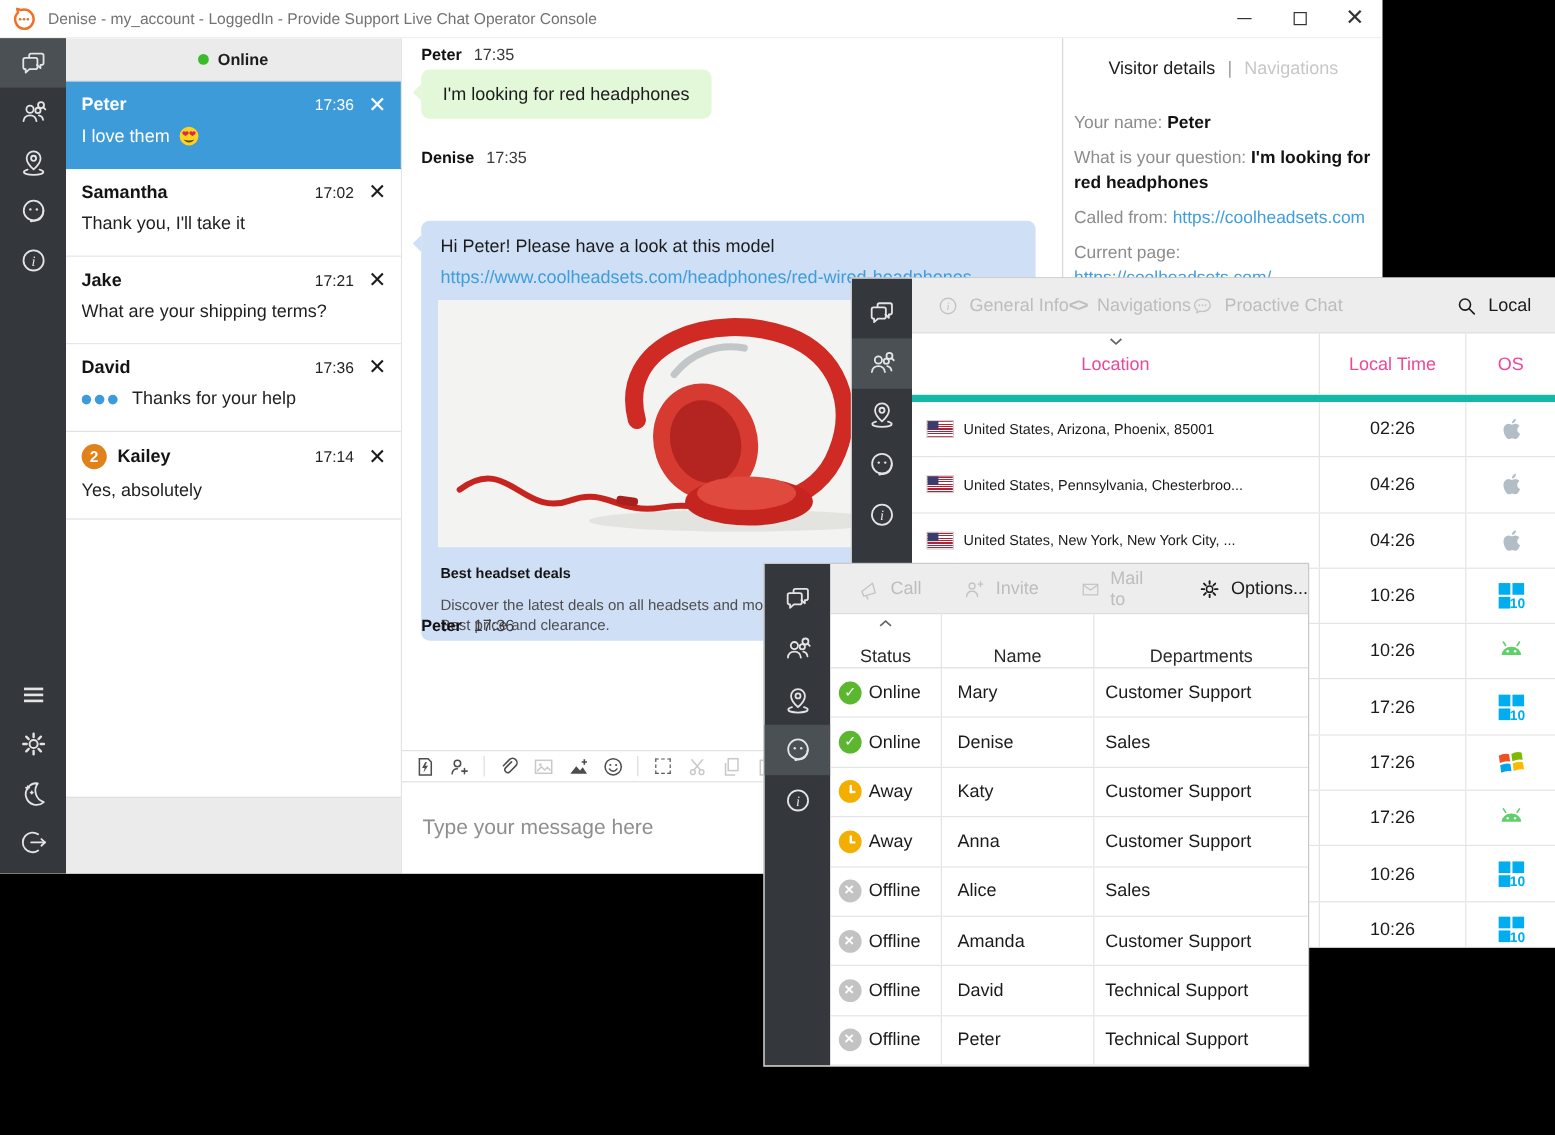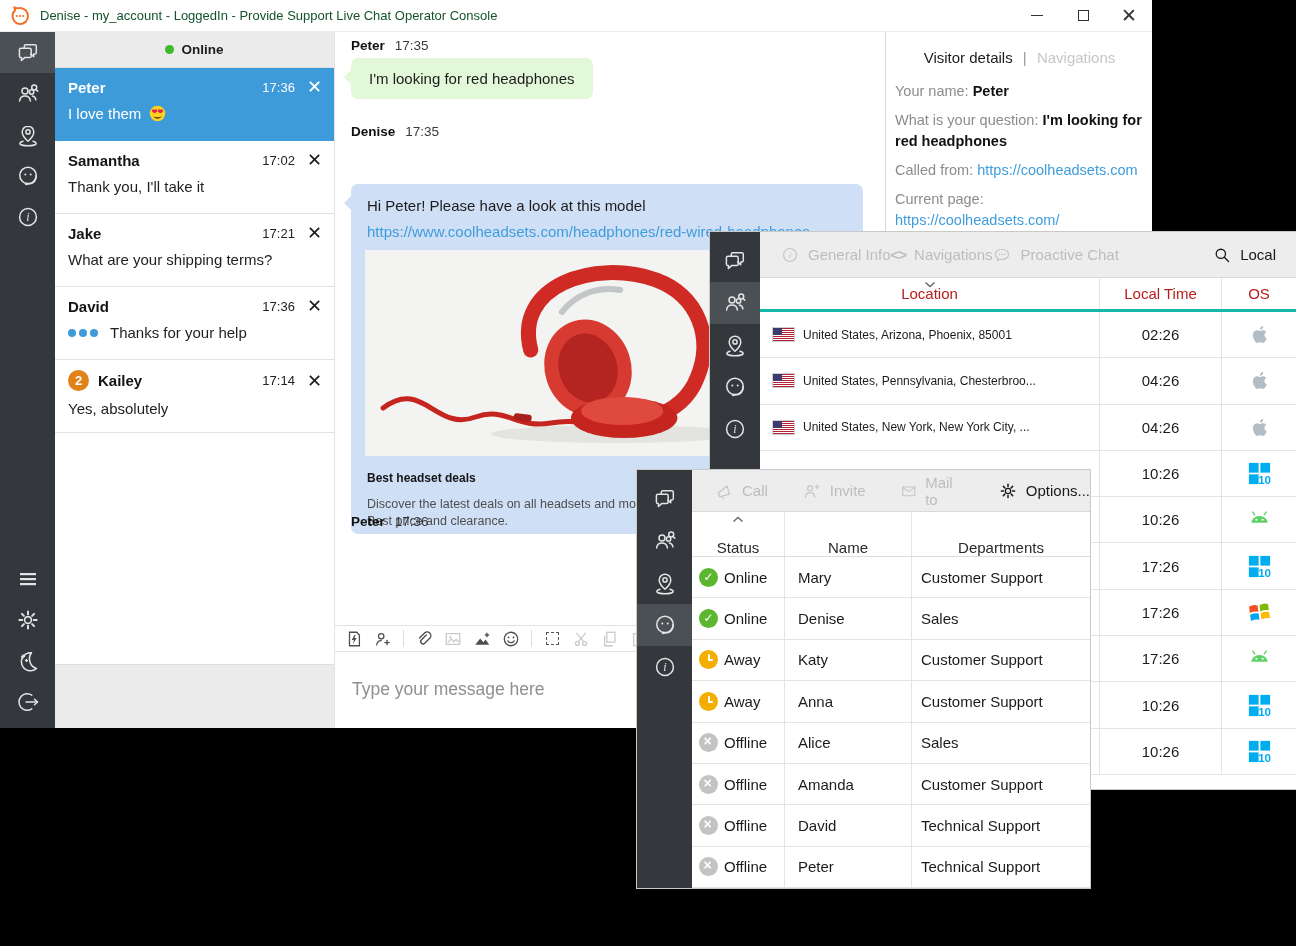--- a/index.html
+++ b/index.html
@@ -6,21 +6,21 @@
   html,body{width:1296px;height:946px;background:#000;overflow:hidden;
     font-family:"Liberation Sans","DejaVu Sans",sans-serif;}
   .win{position:absolute;background:#fff;overflow:hidden}
   #main-window{left:0;top:0;width:1152px;height:728px;z-index:1}
   #visitors-window{left:710px;top:232px;width:586px;height:557px;z-index:2;box-shadow:0 0 0 1px #c9c9c9}
   #operators-window{left:637px;top:470px;width:453px;height:418px;z-index:3;box-shadow:0 0 0 1px #c9c9c9}
 
   
   .titlebar{position:absolute;left:0;top:0;right:0;height:32px;background:#fff;display:flex;align-items:center;border-bottom:1px solid #ededed}
   .tb-logo{width:22px;height:22px;margin-left:9px}
-  .tb-title{font-size:13px;color:#14532d;margin-left:9px;white-space:nowrap}
+  .tb-title{font-size:13px;color:#737373;margin-left:9px;white-space:nowrap}
   .tb-controls{margin-left:auto;display:flex;height:100%}
   .tb-btn{width:46px;height:100%;display:flex;align-items:center;justify-content:center;color:#333;cursor:default}
   .glyph-min{width:12px;height:1.6px;background:#333;display:block}
   .glyph-max{width:11px;height:11px;border:1.4px solid #333;display:block}
   .glyph-close{font-size:19px;line-height:1;color:#333;font-weight:400}
 
   
   .rail{position:absolute;background:#34383c;display:flex;flex-direction:column}
   .rail-cell{height:41px;display:flex;align-items:center;justify-content:center;color:#e3e4e6;cursor:default}
   .rail-cell.active{background:#4b5054}
@@ -80,35 +80,35 @@
   .tool-sep{width:1px;height:17px;background:#ddd}
   .marquee-box{width:13px;height:13px;border:1.6px dashed #555}
   #message-input{position:absolute;left:0;top:621px;width:100%;height:75px;background:#fff;cursor:text}
   #message-input .placeholder{position:absolute;left:17px;top:26px;font-size:17.5px;color:#8f8f8f}
 
   
   #details-panel{position:absolute;left:885px;top:32px;width:267px;height:696px;background:#fff;border-left:1px solid #d8d8d8;padding:0 8px 0 9px}
   .vd-tabs{margin-top:17px;text-align:center;font-size:15px;color:#1c1c1c;white-space:nowrap}
   .vd-tabs .sep{color:#9a9a9a;margin:0 6px}
   .vd-tabs .inactive{color:#c7c7c7}
-  #vd-fields{margin-top:15px}
+  #vd-fields{margin-top:27px}
   .vd-row{font-size:14.5px;line-height:21px;margin-bottom:8px;color:#8c8c8c}
   .vd-row .val{color:#121212;font-weight:bold}
   .vd-row .val.link{color:#3f9ddb;font-weight:normal;cursor:pointer}
 
   
   .vtoolbar{position:absolute;left:50px;top:0;right:0;height:46px;background:#ededed;border-bottom:1px solid #d9d9d9;
     display:flex;align-items:center;padding-left:20px}
   .vtool{display:flex;align-items:center;gap:8px;font-size:15px;color:#bdbdbd;cursor:default}
   .vtool svg{color:#c4c4c4}
   .vtool.enabled{color:#1a1a1a;cursor:pointer}
   .vtool.enabled svg{color:#1a1a1a}
   .vtool .angle{font-weight:bold;letter-spacing:-1px;font-size:15px}
   #visitors-table{position:absolute;left:50px;top:46px;right:0;bottom:0;background:#fff}
-  .v-head{display:flex;height:34px;border-bottom:3px solid #14b8a6;font-size:15px;color:#b91c1c}
+  .v-head{display:flex;height:57px;border-bottom:6px solid #14b8a6;font-size:15px;color:#ec4899}
   .v-hcell{display:flex;align-items:center;justify-content:center;position:relative;height:100%}
   .v-hcell .sort{position:absolute;top:3px;left:50%;transform:translateX(-50%)}
   .col-loc{width:340px;border-right:1px solid #e4e4e4}
   .col-time{width:122px;border-right:1px solid #e4e4e4}
   .col-os{flex:1}
   .v-row{display:flex;height:46.3px;border-bottom:1px solid #e4e4e4}
   .v-loc{width:340px;border-right:1px solid #e4e4e4;display:flex;align-items:center;gap:9px;padding-left:13px;
     font-size:12px;color:#1b1b1b;white-space:nowrap;overflow:hidden}
   .v-time{width:122px;border-right:1px solid #e4e4e4;display:flex;align-items:center;justify-content:center;font-size:15px;color:#1b1b1b}
   .v-os{flex:1;display:flex;align-items:center;justify-content:center}

